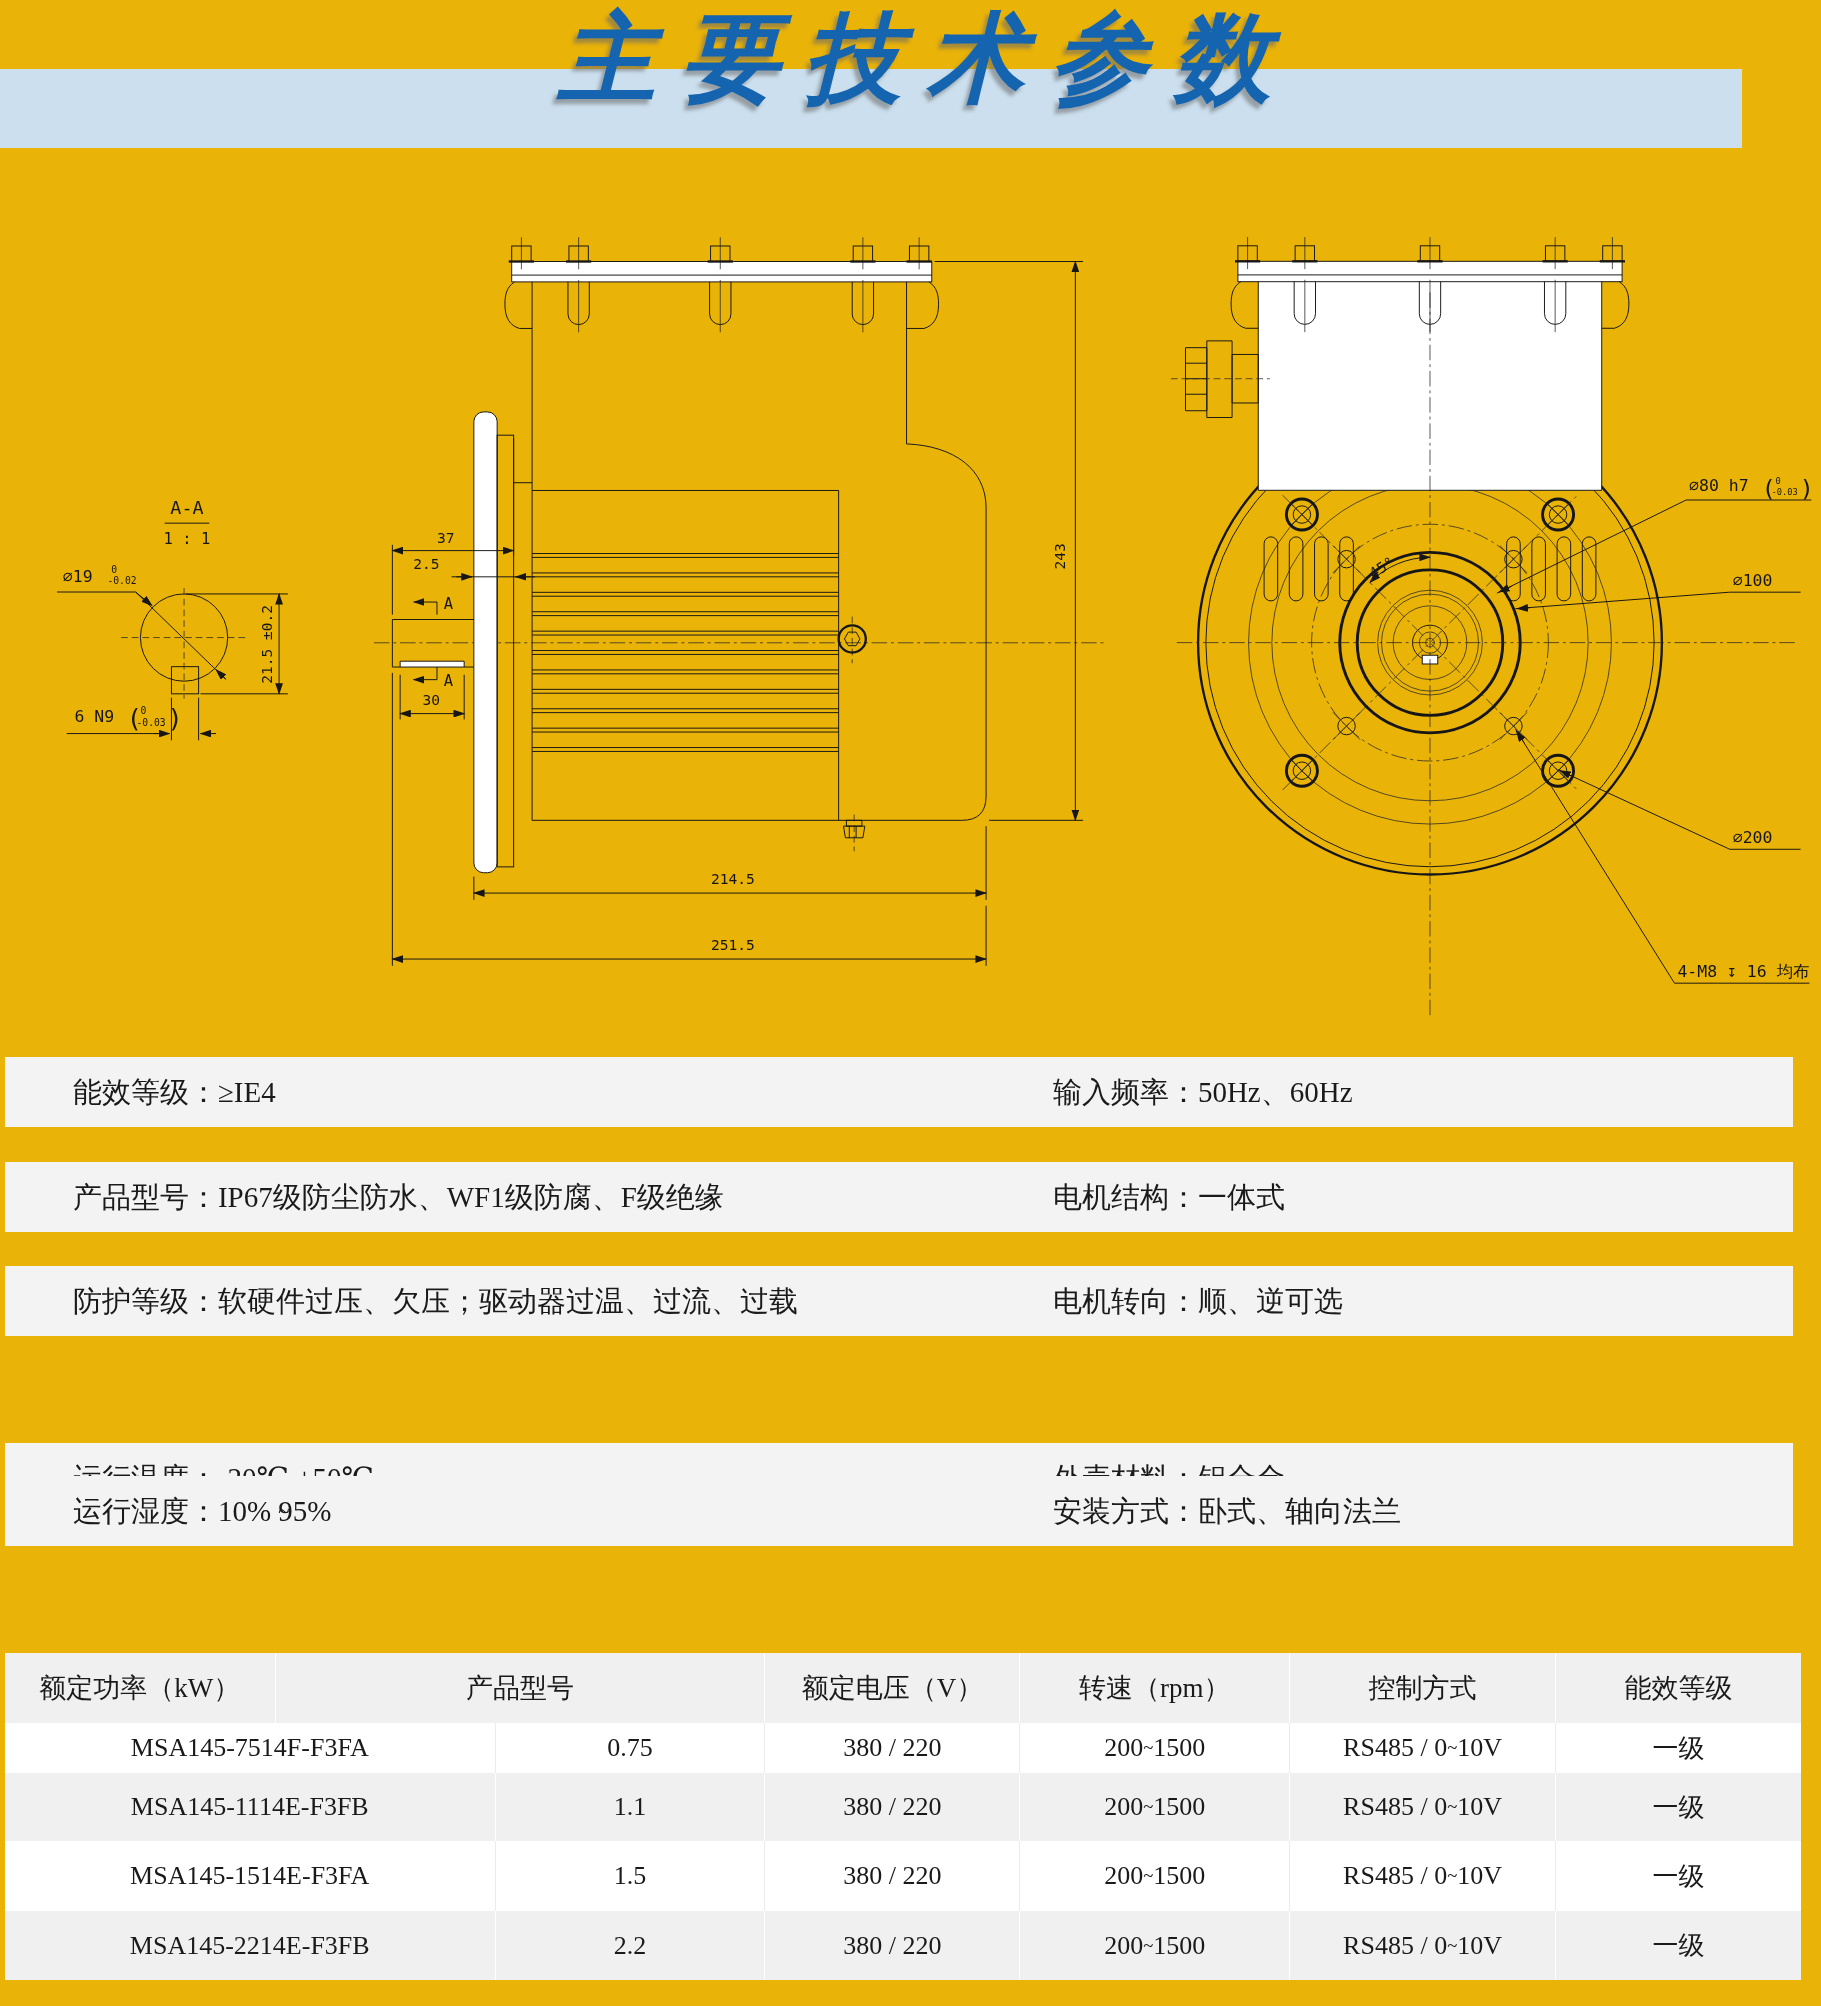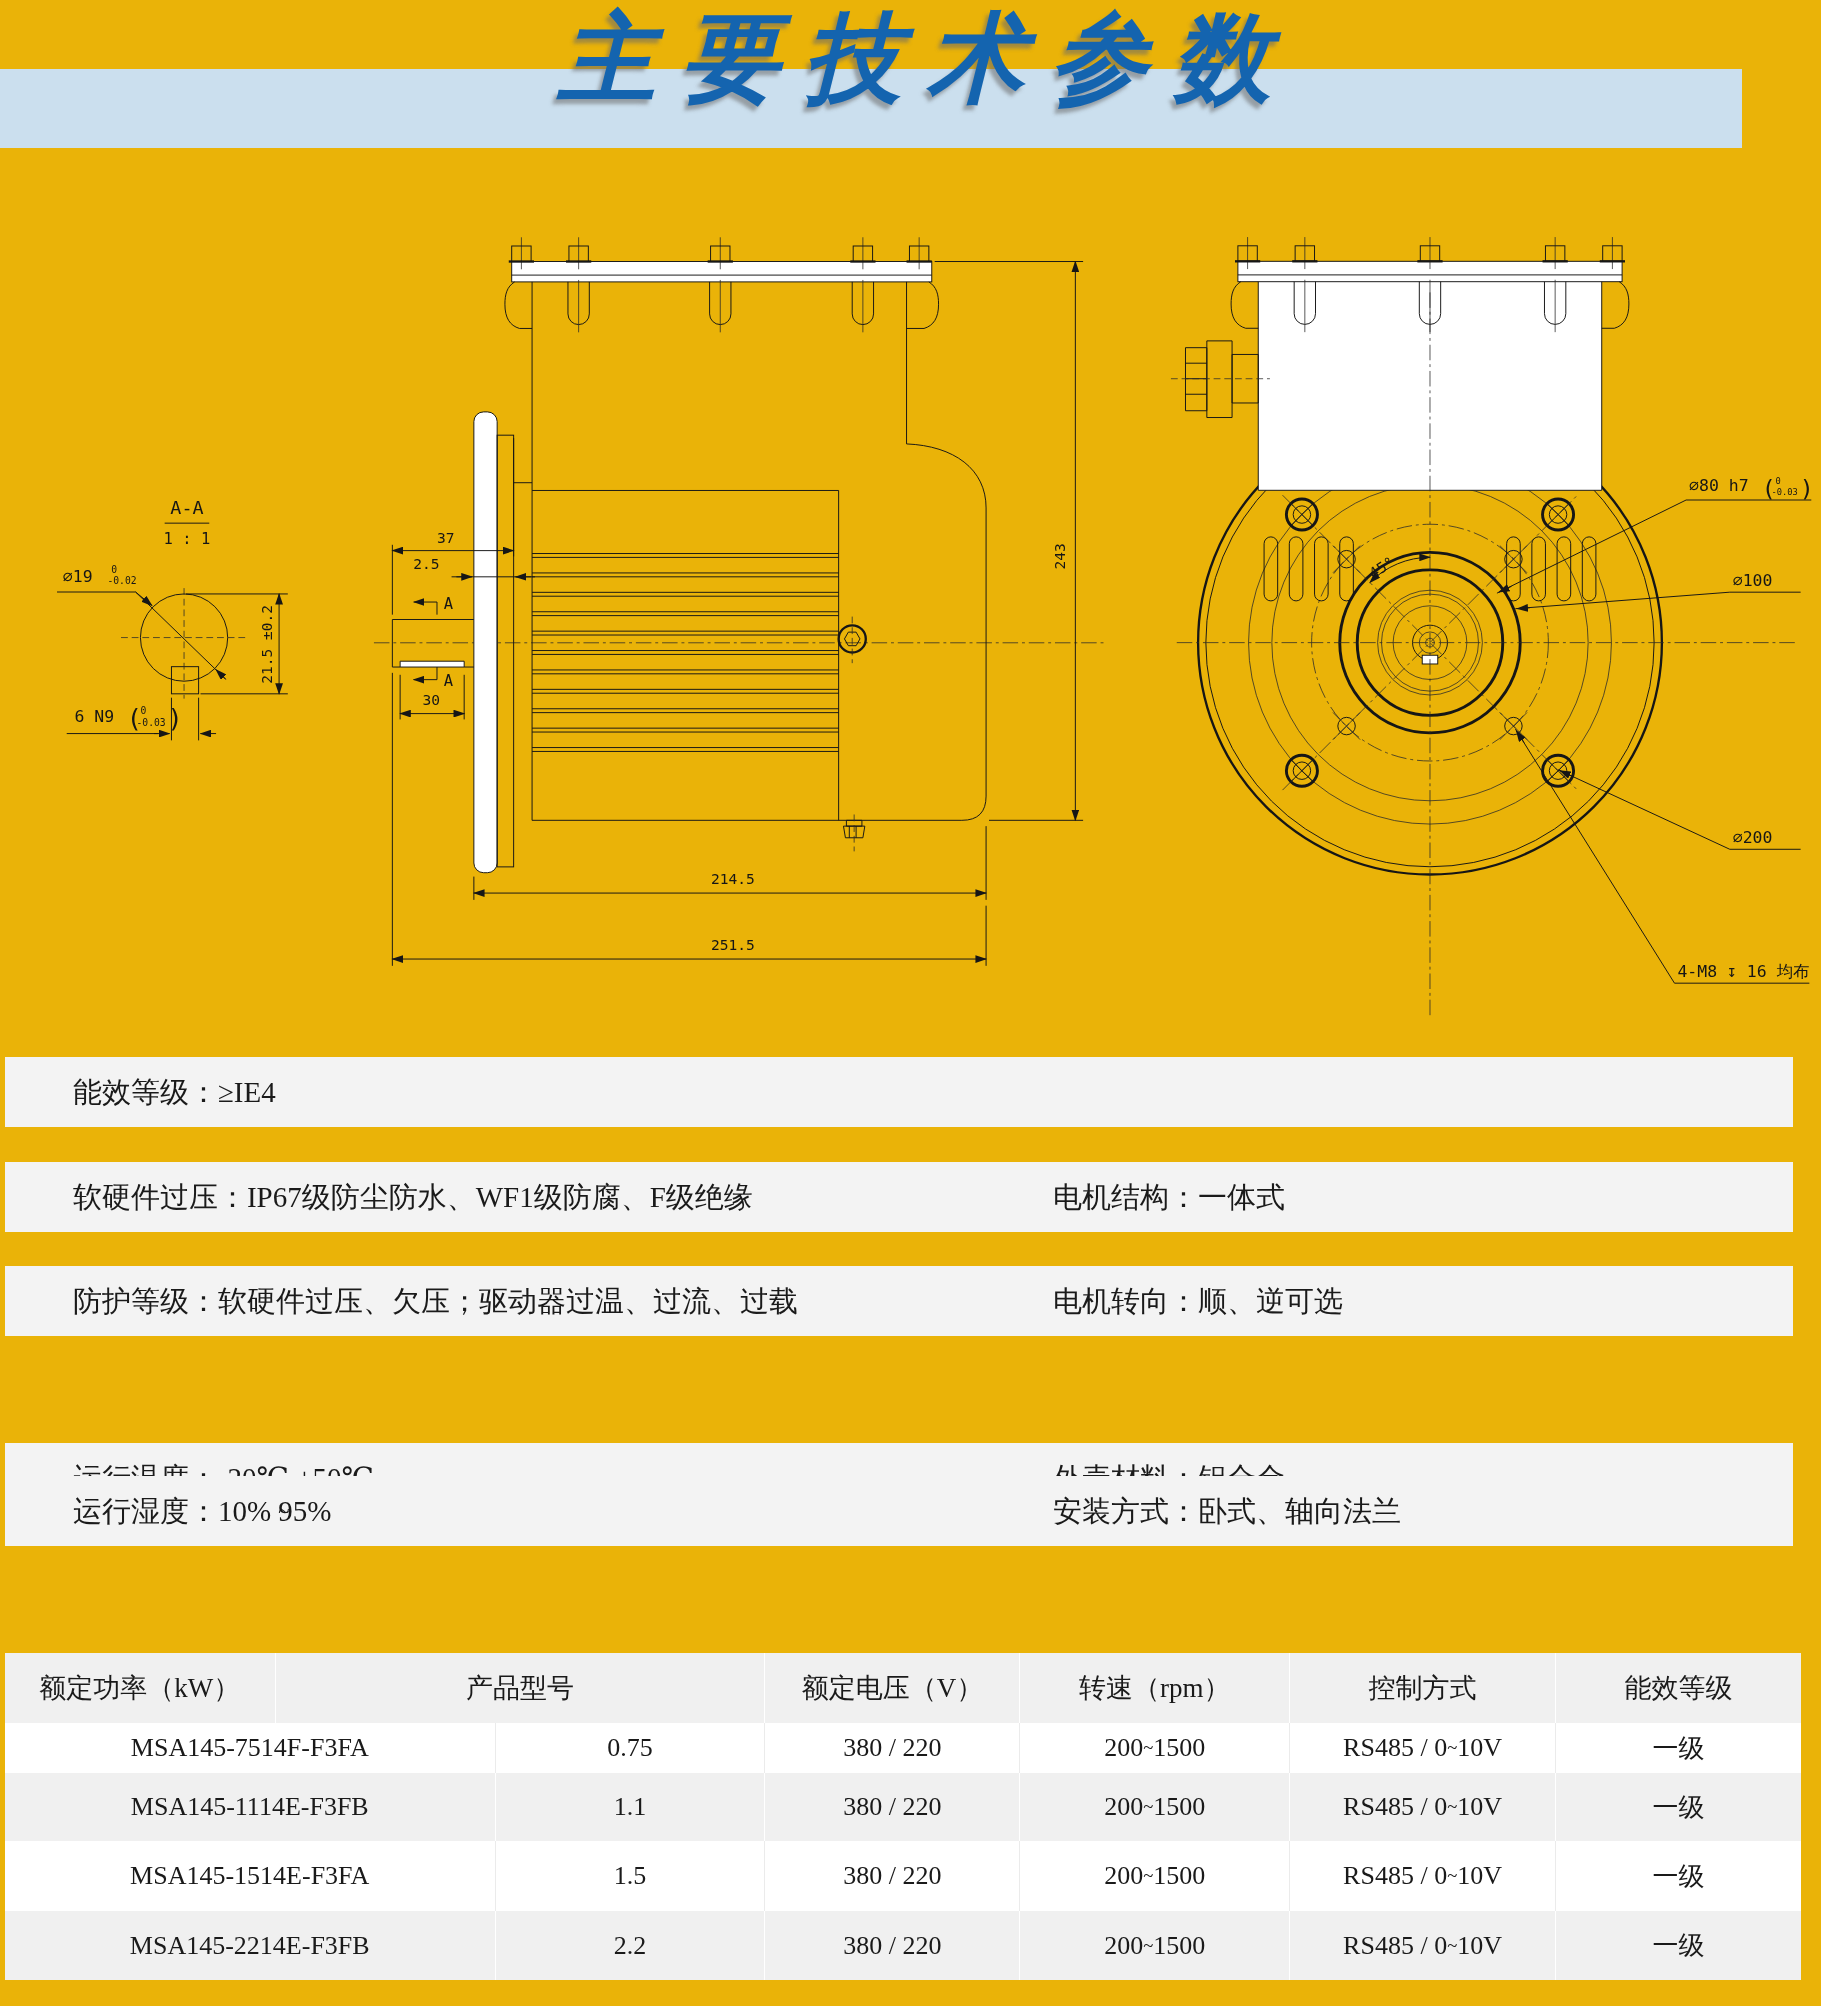--- a/index.html
+++ b/index.html
@@ -312,23 +312,24 @@
       <line class="ln" x1="416" y1="557" x2="403" y2="551" marker-end="url(#fr-ae)"></line>
 
       <text x="524" y="764" font-size="17">4-M8 ↧ 16 均布</text>
       <path class="ln" d="M660,770 L521,770 L357,508"></path>
       <line class="ln" x1="366" y1="522" x2="358" y2="510" marker-end="url(#fr-ae)"></line>
     </svg>
   </div>
 
   <div class="spec-row" style="top:1057px;">
     <span class="spec-left">能效等级：≥IE4</span>
+    <span class="spec-right">输入频率：50Hz、60Hz</span>
   </div>
   <div class="spec-row" style="top:1162px;">
-    <span class="spec-left">软硬件过压：IP67级防尘防水、WF1级防腐、F级绝缘</span>
+    <span class="spec-left">产品型号：IP67级防尘防水、WF1级防腐、F级绝缘</span>
     <span class="spec-right">电机结构：一体式</span>
   </div>
   <div class="spec-row" style="top:1266px;">
     <span class="spec-left">防护等级：软硬件过压、欠压；驱动器过温、过流、过载</span>
     <span class="spec-right">电机转向：顺、逆可选</span>
   </div>
   <div class="spec-row" style="top:1443px;">
     <span class="spec-left">运行温度：-20℃ <span class="tld">~</span> +50℃</span>
     <span class="spec-right">外壳材料：铝合金</span>
   </div>

